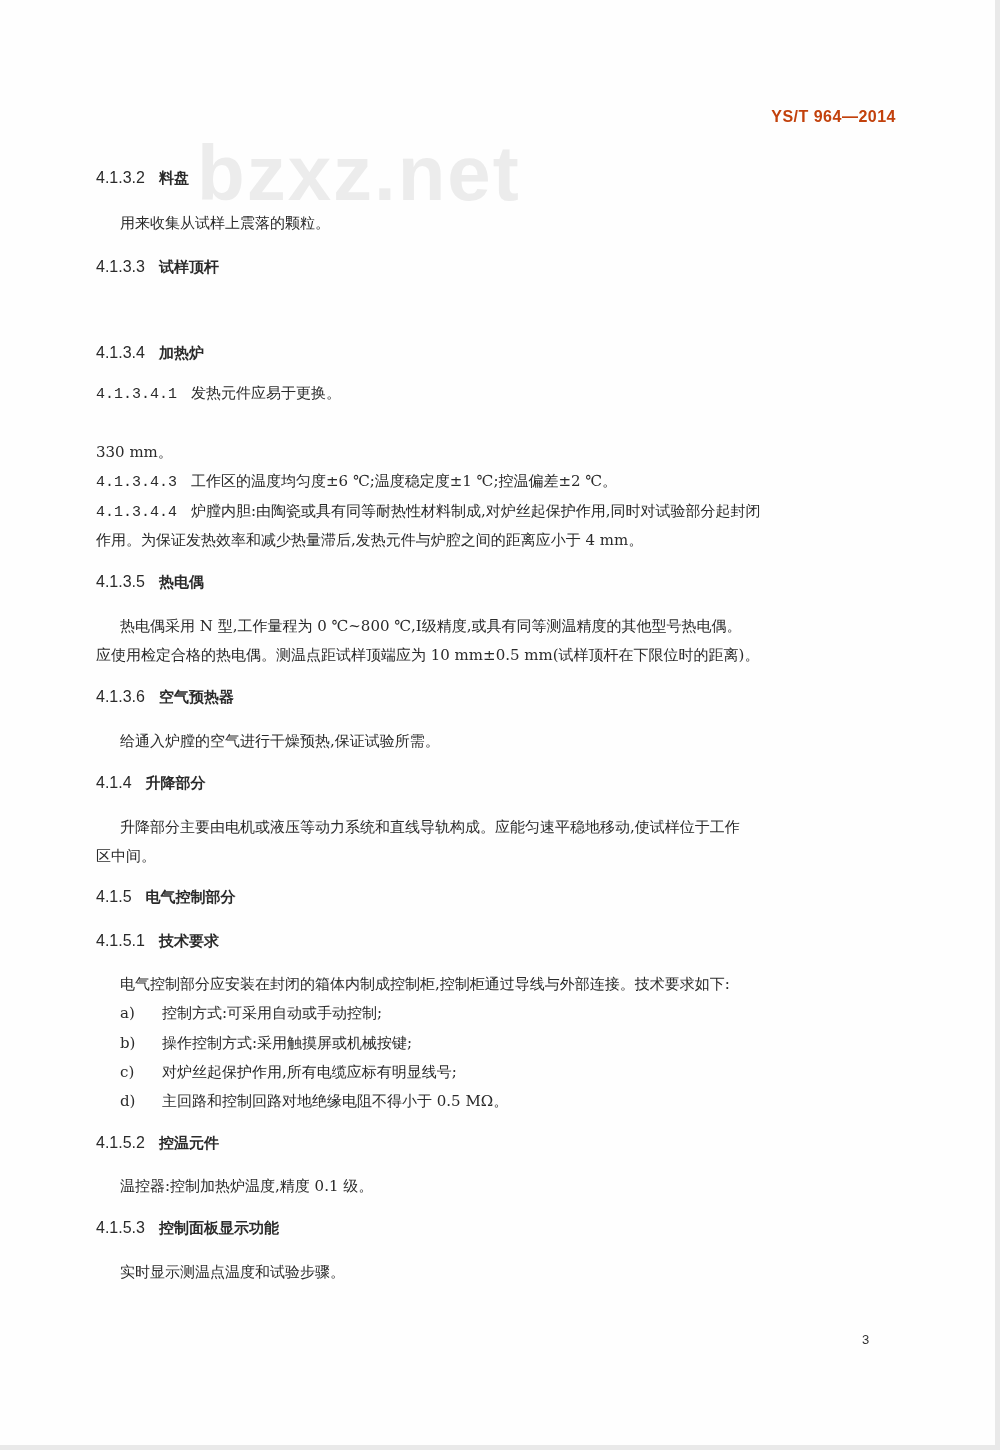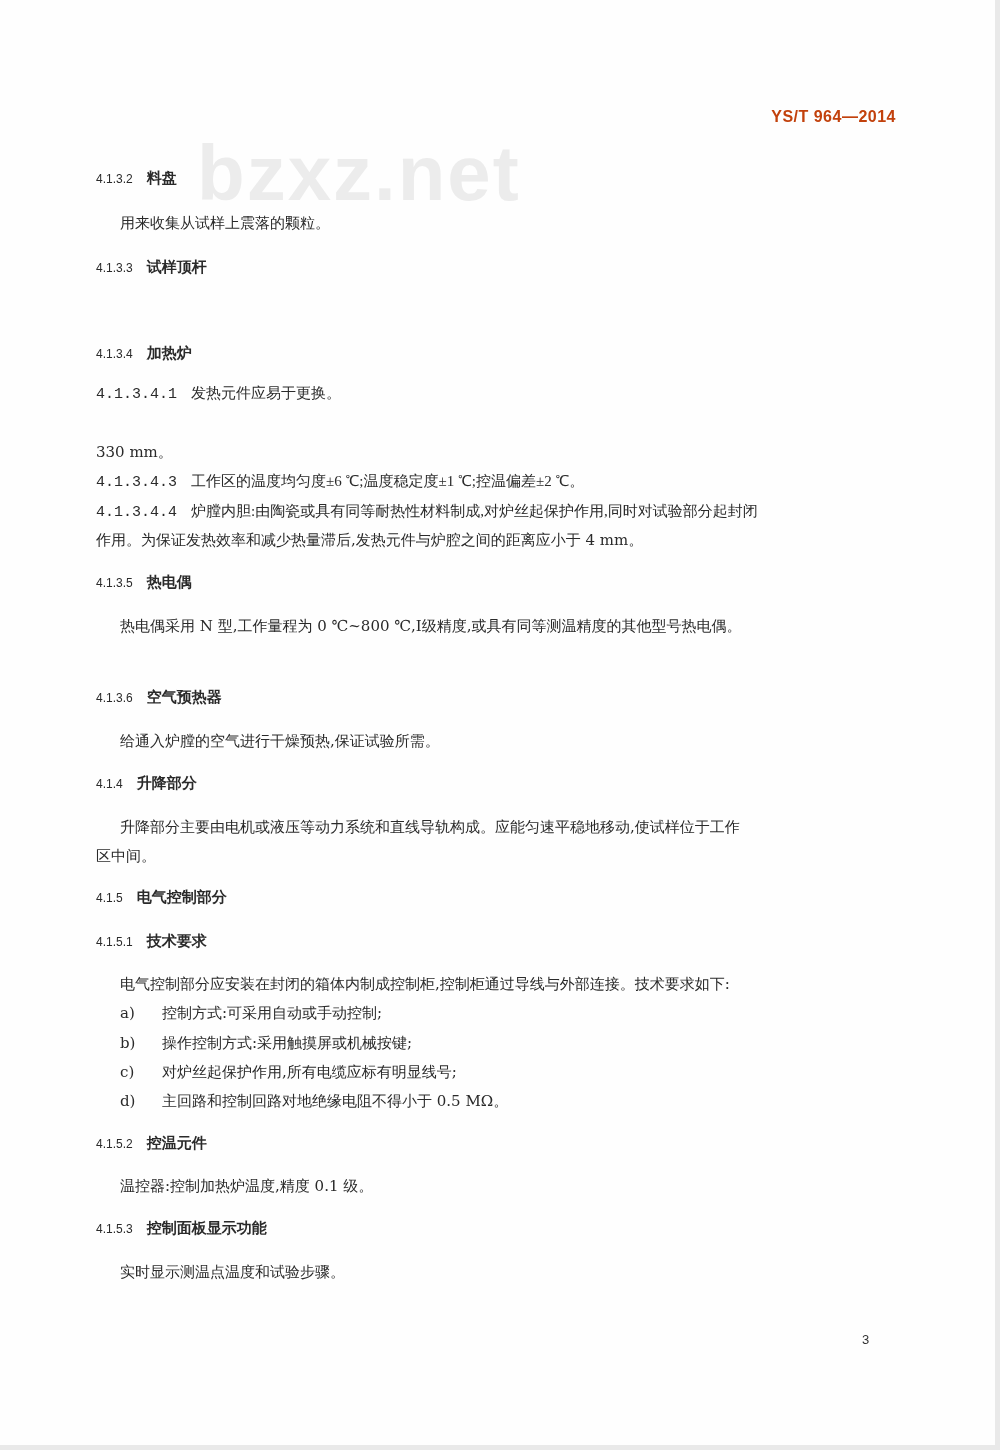--- a/index.html
+++ b/index.html
@@ -24,27 +24,27 @@
     }
     .watermark {
       position: absolute; left: 197px; top: 128px;
       font-family: "Liberation Sans", sans-serif;
       font-weight: bold; font-size: 78px;
       color: #ececec; letter-spacing: 2px;
       pointer-events: none;
     }
     .line { position: absolute; left: 96px; font-size: 15px; white-space: nowrap; }
     .h { font-family: "DejaVu Sans", sans-serif; }
-    .h .num { font-family: "Liberation Sans", sans-serif; font-size: 12px; display: inline-block; }
+    .h .num { font-family: "Liberation Sans", sans-serif; font-size: 16px; display: inline-block; }
     .h .title { font-weight: bold; margin-left: 14px; }
     .p { left: 120px; }
     .item { left: 120px; }
     .item .lbl { display: inline-block; width: 42px; }
     .num2 { font-family: Liberation Mono, monospace; display: inline-block; text-align: right; }
-    .body-text { margin-left: 14px; font-family: Liberation Serif, serif; }
+    .body-text { margin-left: 14px; }
     .page-num {
       position: absolute; left: 862px; top: 1332px;
       font-family: "Liberation Sans", sans-serif; font-size: 13px; color: #333;
     }
   </style>
 </head>
 <body>
 
 <div class="page">
   <div class="watermark">bzxz.net</div>
@@ -73,20 +73,21 @@
   </div>
   <div class="line" style="top:502px">
     <span class="num2">4.1.3.4.4</span><span class="body-text">炉膛内胆:由陶瓷或具有同等耐热性材料制成,对炉丝起保护作用,同时对试验部分起封闭</span>
   </div>
   <div class="line" style="top:531px">作用。为保证发热效率和减少热量滞后,发热元件与炉腔之间的距离应小于 4 mm。</div>
 
   <div class="line h" style="top:573px">
     <span class="num">4.1.3.5</span><span class="title">热电偶</span>
   </div>
   <div class="line p" style="top:617px">热电偶采用 N 型,工作量程为 0 ℃~800 ℃,Ⅰ级精度,或具有同等测温精度的其他型号热电偶。</div>
+  <div class="line" style="top:646px">应使用检定合格的热电偶。测温点距试样顶端应为 10 mm±0.5 mm(试样顶杆在下限位时的距离)。</div>
 
   <div class="line h" style="top:688px">
     <span class="num">4.1.3.6</span><span class="title">空气预热器</span>
   </div>
   <div class="line p" style="top:732px">给通入炉膛的空气进行干燥预热,保证试验所需。</div>
 
   <div class="line h" style="top:774px">
     <span class="num">4.1.4</span><span class="title">升降部分</span>
   </div>
   <div class="line p" style="top:818px">升降部分主要由电机或液压等动力系统和直线导轨构成。应能匀速平稳地移动,使试样位于工作</div>

